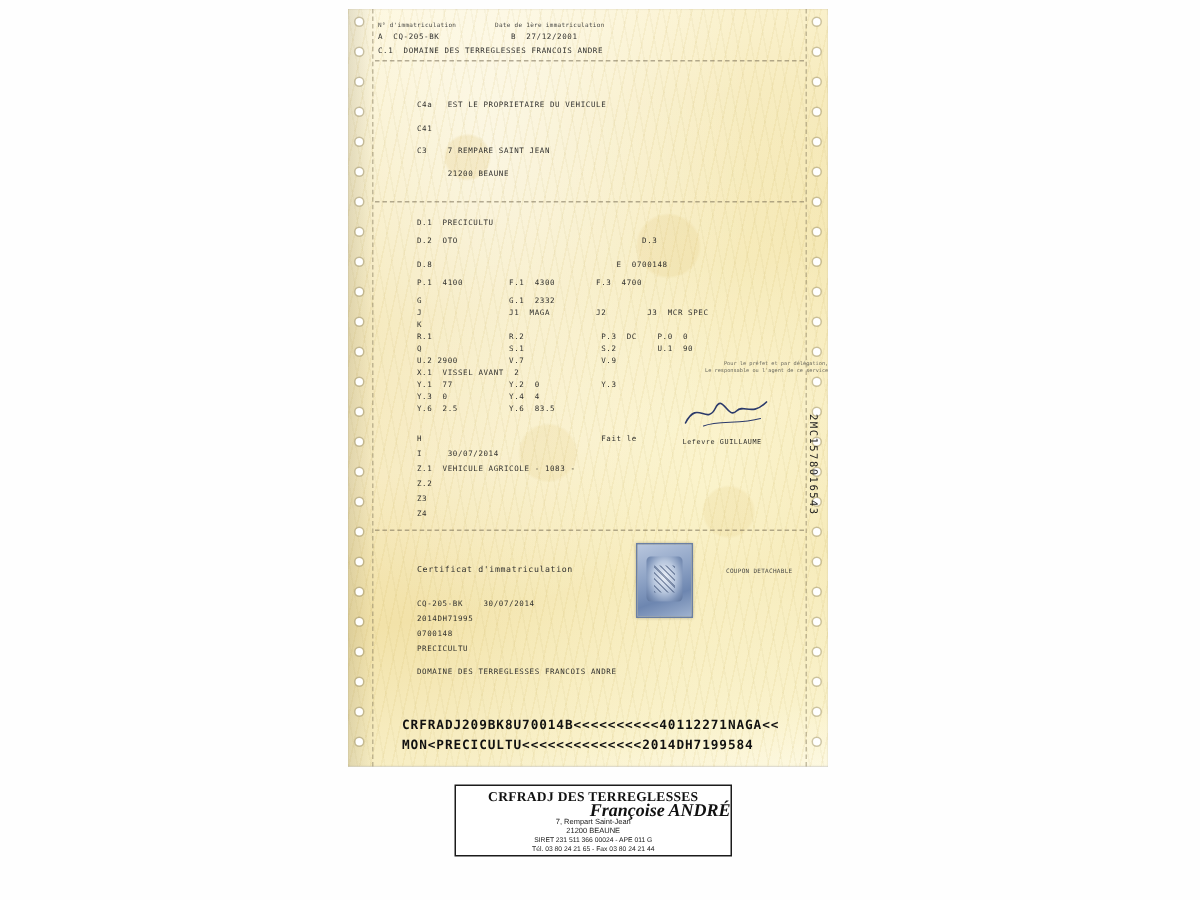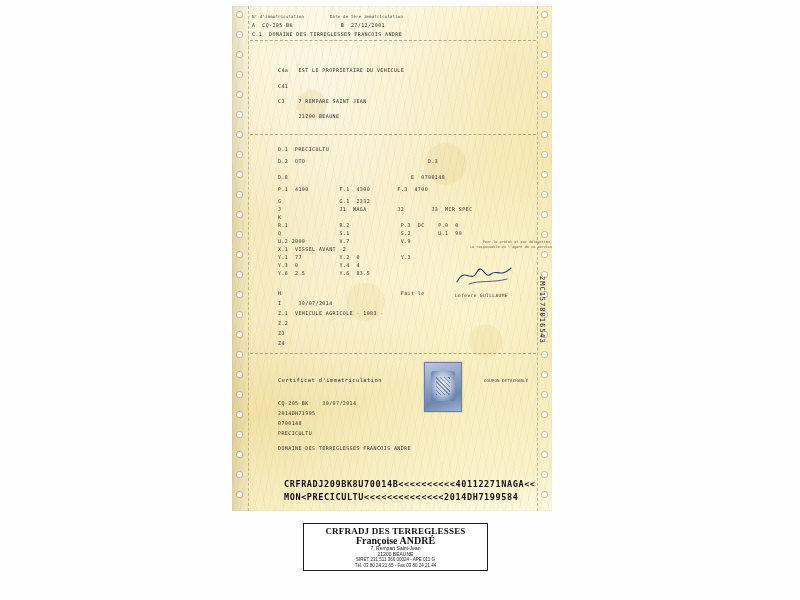--- a/index.html
+++ b/index.html
@@ -165,21 +165,21 @@
     font-size: 7px;
     letter-spacing: 1px;
     color: #1a1a1a;
     z-index: 6;
     white-space: nowrap;
   }
 
   
   .mrz {
     position: absolute;
-    left: 284px;
+    left: 268px;
     top: 478px;
     z-index: 5;
     font-family: "DejaVu Sans Mono", monospace;
     font-size: 8.5px;
     letter-spacing: 0.6px;
     line-height: 13px;
     color: #111;
     white-space: pre;
     font-weight: bold;
   }
@@ -201,24 +201,26 @@
   .card .c1 {
     font-family: "Liberation Serif", serif;
     font-weight: bold;
     font-size: 9px;
     letter-spacing: 0.2px;
     color: #111;
     line-height: 10px;
   }
   .card .c2 {
     font-family: "Liberation Serif", serif;
+    font-style: italic;
     font-weight: bold;
-    font-size: 10px;
+    font-size: 12px;
     color: #111;
     line-height: 9px;
+    text-align: right;
   }
   .card .c3 {
     font-family: "Liberation Sans", sans-serif;
     font-size: 5px;
     color: #1a1a1a;
     line-height: 6px;
   }
   .card .c4 {
     font-family: "Liberation Sans", sans-serif;
     font-size: 4.5px;

